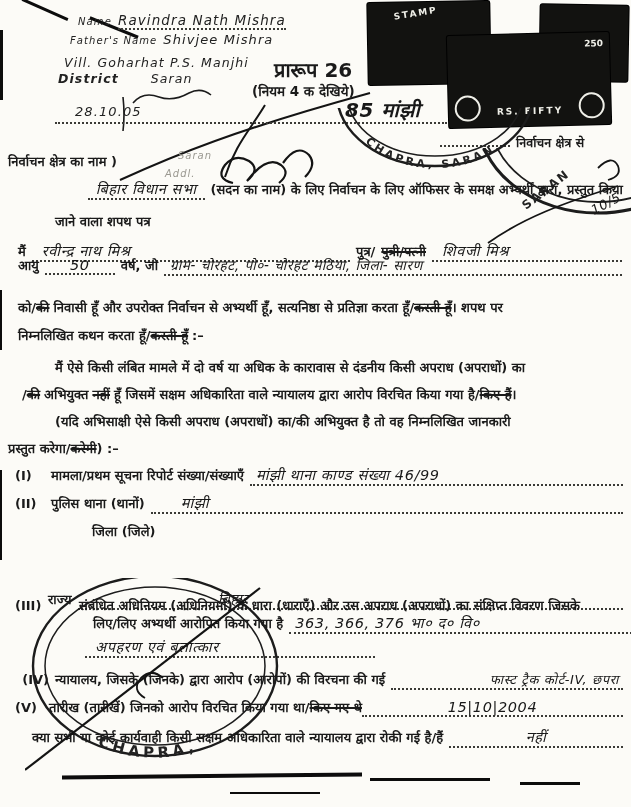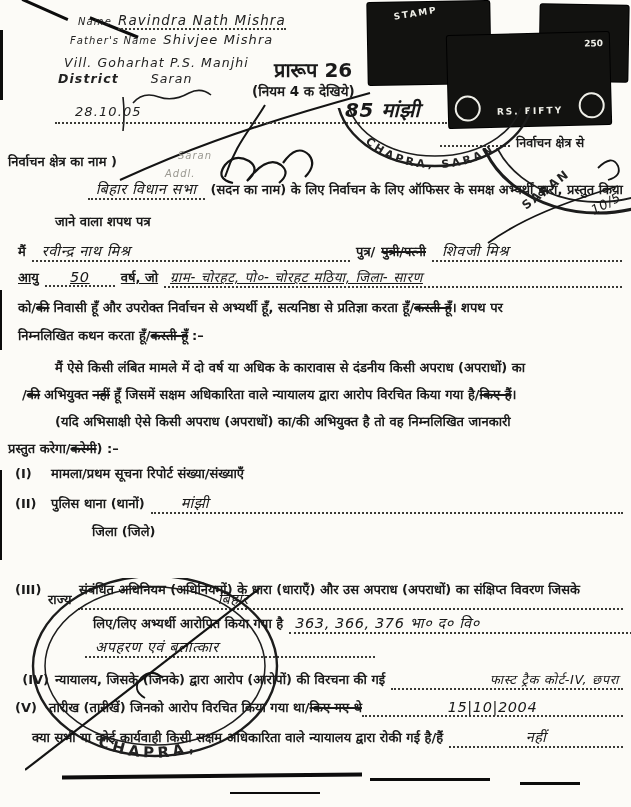--- a/index.html
+++ b/index.html
@@ -109,21 +109,21 @@
   <div class="abs printed" style="left:8px;top:212px;margin-left:47px;">जाने वाला शपथ पत्र</div>
 
   <div class="abs row" style="left:18px;top:240px;width:604px;">
     <span class="printed">मैं</span>
     <span class="hand dotfill grow" style="padding:0 10px;">रवीन्द्र नाथ मिश्र</span>
     <span class="printed">पुत्र/</span>
       <span class="printed strike">पुत्री/पत्नी</span>
     <span class="hand dotfill" style="width:170px;padding:0 10px;">शिवजी मिश्र</span>
   </div>
 
-  <div class="abs row" style="left:18px;top:268px;width:604px;text-decoration:underline;">
+  <div class="abs row" style="left:18px;top:256px;width:604px;">
     <span class="printed">आयु</span>
     <span class="hand dotfill" style="width:70px;text-align:center;">50</span>
     <span class="printed">वर्ष, जो</span>
     <span class="hand dotfill grow" style="padding:0 6px;font-size:13.5px;">ग्राम- चोरहट, पो०- चोरहट मठिया, जिला- सारण</span>
   </div>
 
   <div class="abs row" style="left:18px;top:298px;gap:0;">
     <span class="printed">को/</span>
       <span class="printed strike">की</span>
       <span class="printed" style="margin-left:4px;">निवासी हूँ और उपरोक्त निर्वाचन से अभ्यर्थी हूँ, सत्यनिष्ठा से प्रतिज्ञा करता हूँ/</span>
@@ -150,36 +150,37 @@
   <div class="abs printed" style="left:55px;top:412px;">(यदि अभिसाक्षी ऐसे किसी अपराध (अपराधों) का/की अभियुक्त है तो वह निम्नलिखित जानकारी</div>
   <div class="abs row" style="left:8px;top:439px;gap:0;">
     <span class="printed">प्रस्तुत करेगा/</span>
       <span class="printed strike">करेगी</span>
       <span class="printed">) :–</span>
   </div>
 
   <div class="abs row" style="left:15px;top:464px;width:608px;">
     <span class="printed" style="width:30px;">(I)</span>
     <span class="printed">मामला/प्रथम सूचना रिपोर्ट संख्या/संख्याएँ</span>
+    <span class="hand dotfill grow" style="padding:0 6px;">मांझी थाना काण्ड संख्या 46/99</span>
   </div>
 
   <div class="abs row" style="left:15px;top:492px;width:608px;">
     <span class="printed" style="width:30px;">(II)</span>
     <span class="printed">पुलिस थाना (थानों)</span>
     <span class="hand dotfill grow" style="padding:0 30px;">मांझी</span>
   </div>
   <div class="abs row" style="left:48px;top:522px;width:575px;margin-left:44px;">
     <span class="printed">जिला (जिले)</span>
   </div>
   <div class="abs row" style="left:48px;top:552px;width:575px;">
     <span class="printed">राज्य</span>
     <span class="hand dotfill grow" style="padding:0 100px 0 140px;margin-top:36px;">बिहार</span>
   </div>
 
-  <div class="abs row" style="left:15px;top:580px;width:608px;gap:32px;">
+  <div class="abs row" style="left:15px;top:596px;width:608px;gap:32px;">
     <span class="printed" style="width:32px;">(III)</span>
     <span class="printed">संबंधित अधिनियम (अधिनियमों) के धारा (धाराएँ) और उस अपराध (अपराधों) का संक्षिप्त विवरण जिसके</span>
   </div>
   <div class="abs row" style="left:48px;top:612px;width:575px;padding-left:45px;">
     <span class="printed">लिए/लिए अभ्यर्थी आरोपित किया गया है</span>
     <span class="hand dotfill grow" style="padding:0 6px;">363, 366, 376  भा० द० वि०</span>
   </div>
   <div class="abs hand dotfill" style="left:85px;top:636px;width:270px;padding:0 10px;">अपहरण  एवं  बलात्कार</div>
 
   <div class="abs row" style="left:15px;top:670px;width:608px;text-align:right;">

